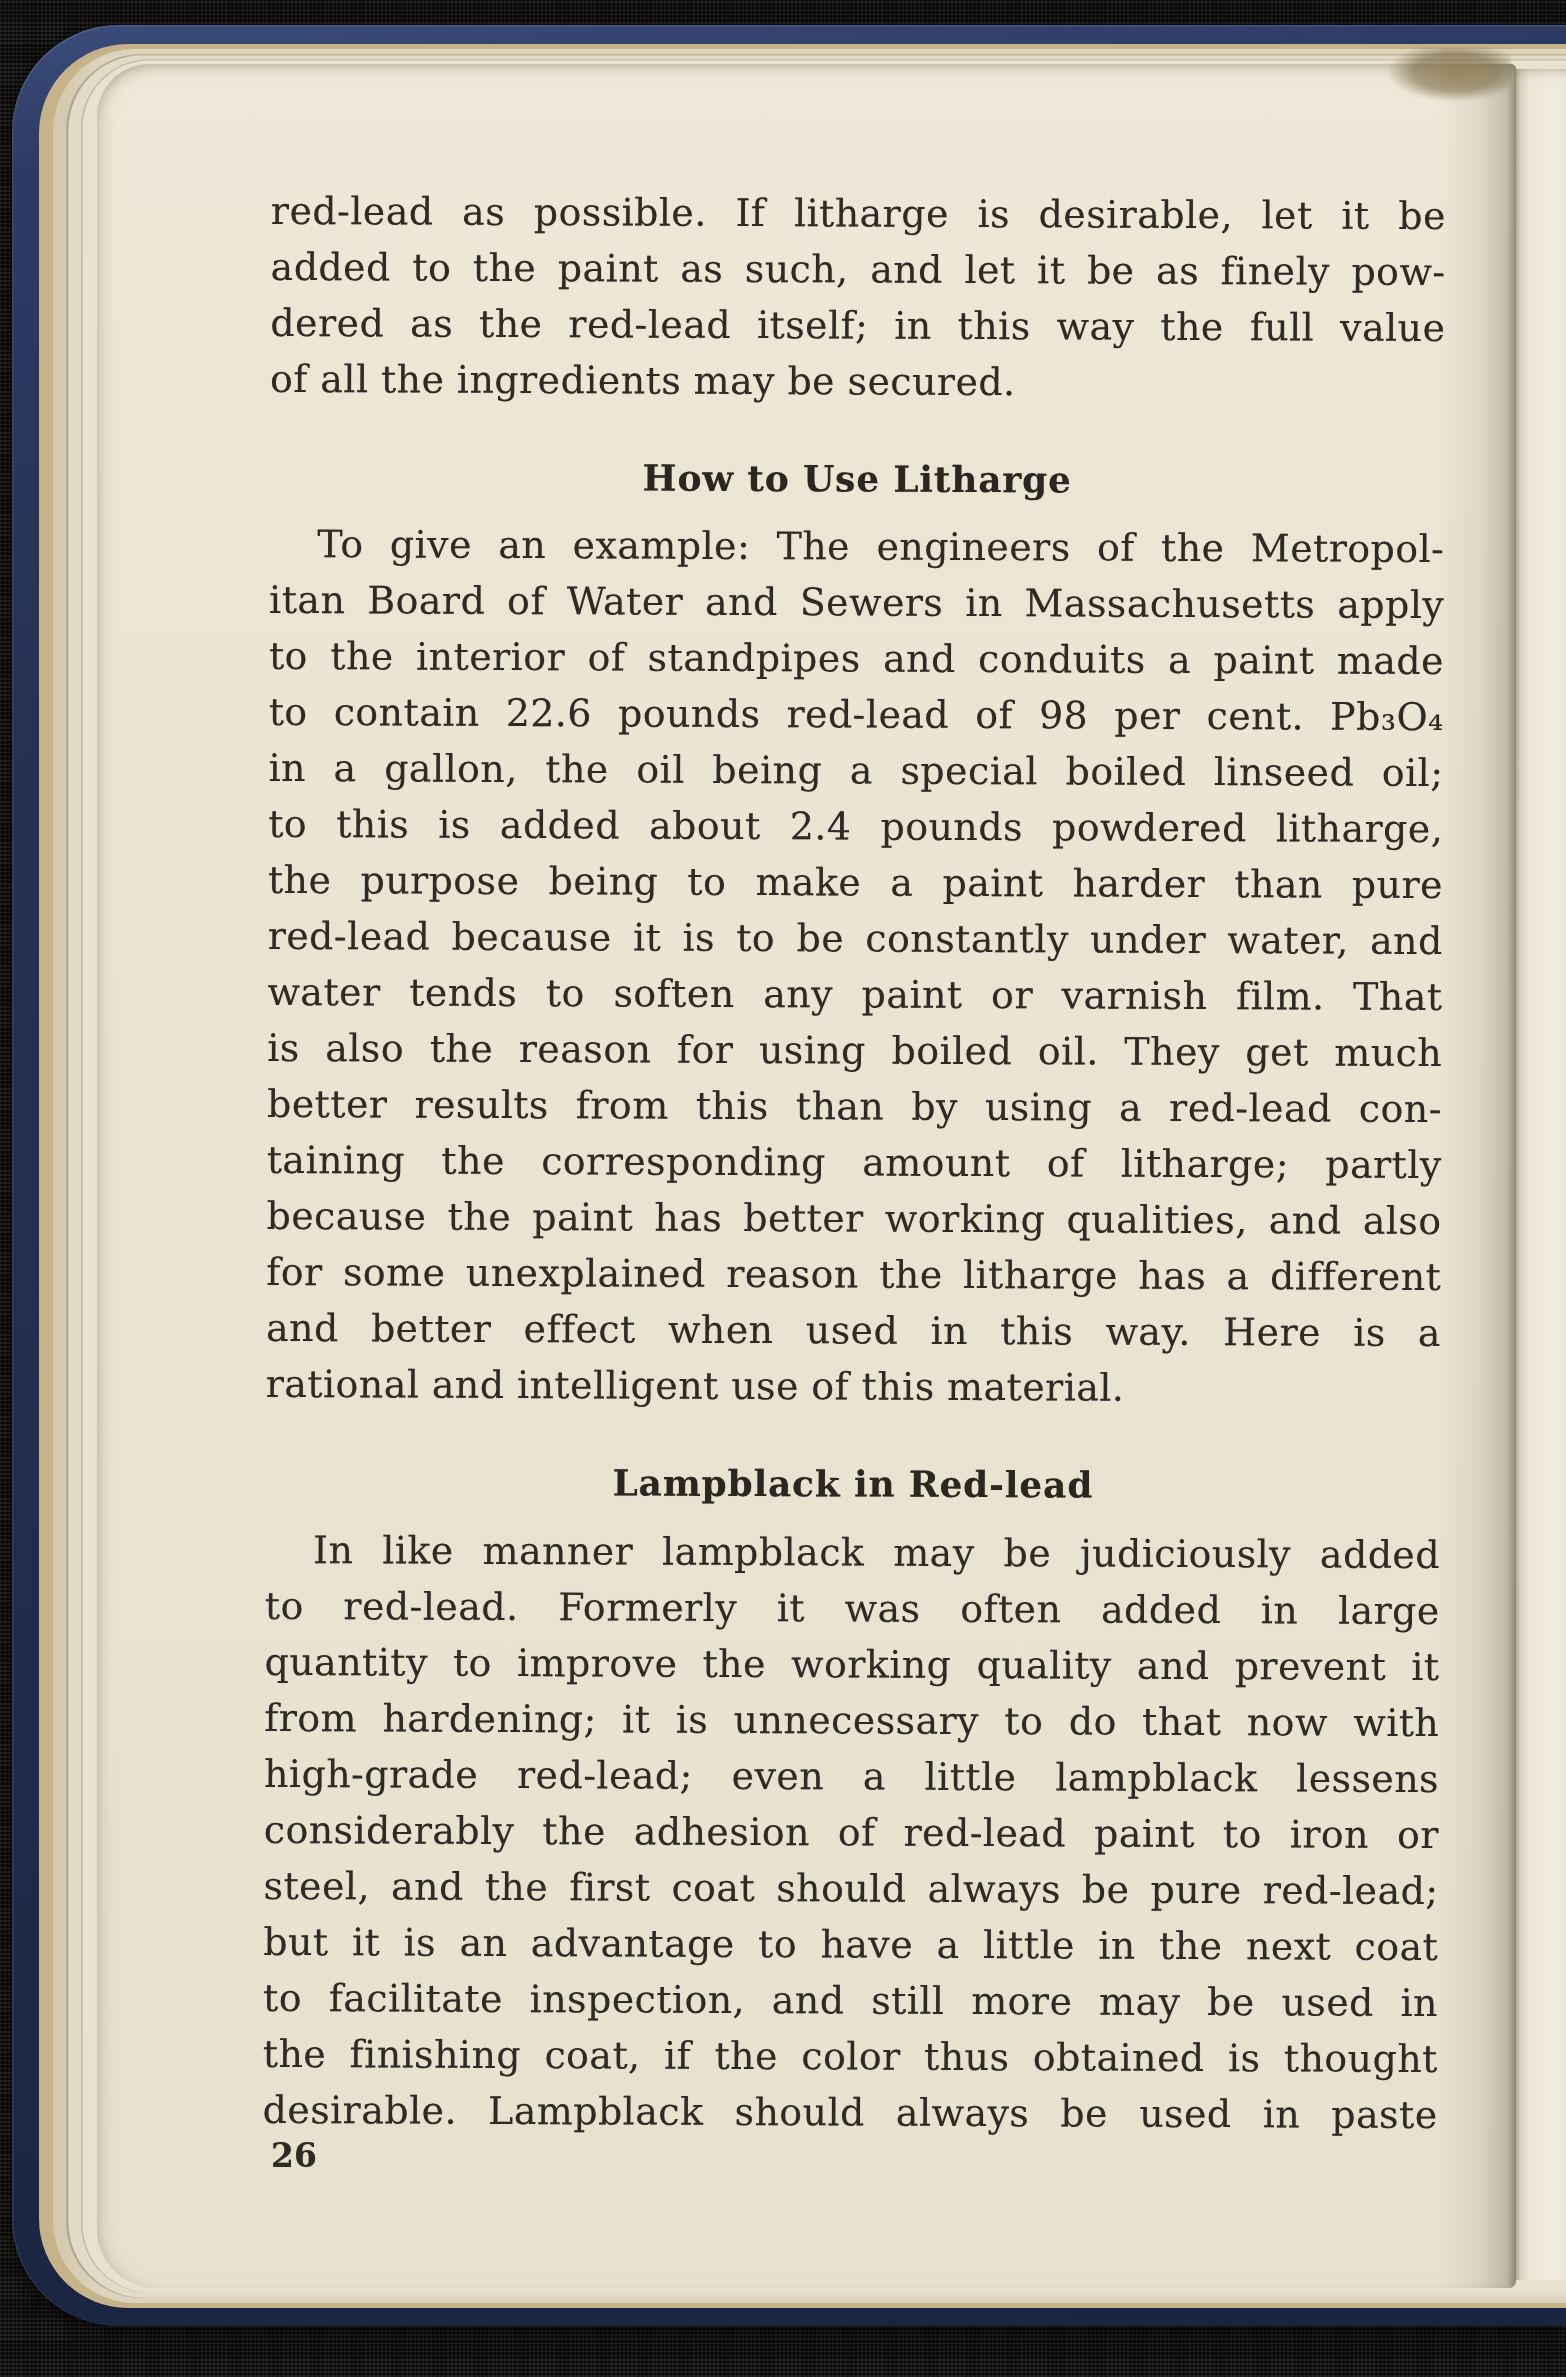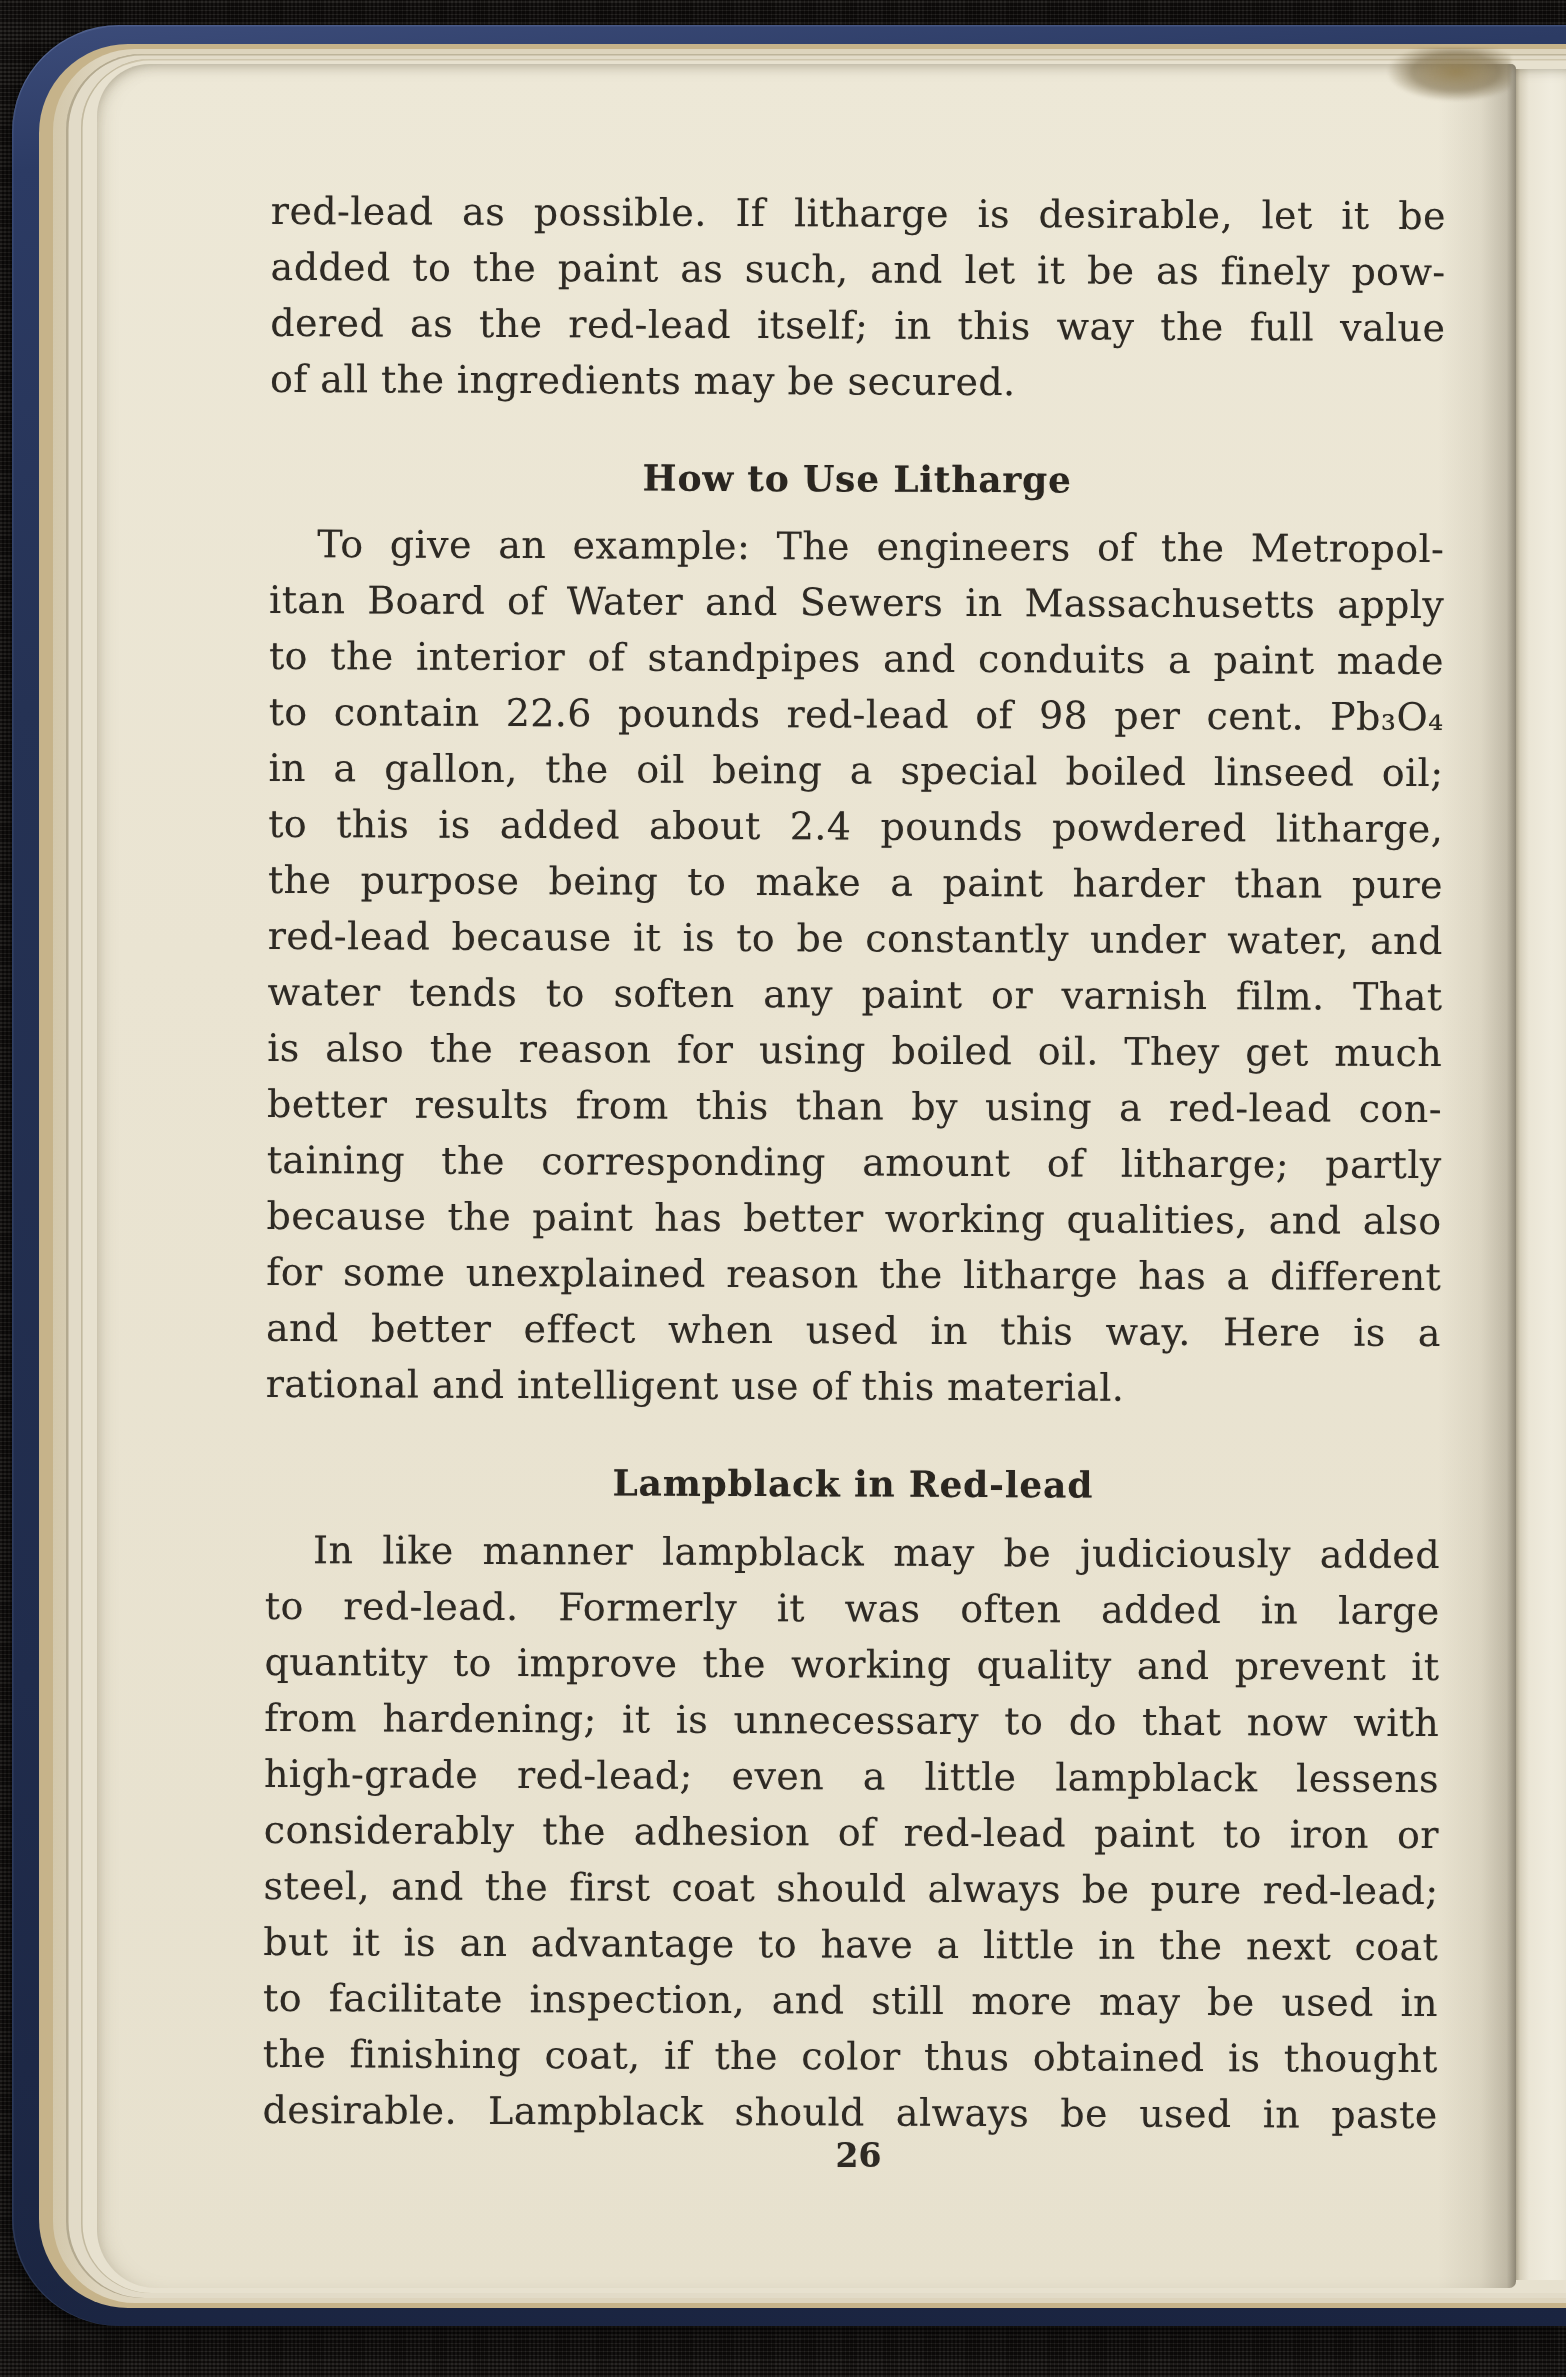--- a/index.html
+++ b/index.html
@@ -57,21 +57,21 @@
   }
   .line.indent{text-indent:48px;}
   .line.flush{text-align-last:left;}
   .heading{
     font-size:36px;line-height:48px;font-weight:bold;
     text-align:center;margin:45px 0 16.4px;color:#2a2620;
     letter-spacing:0.8px;
   }
   .folio{
     position:absolute;left:174px;width:1175px;top:2072px;
-    text-align:center;font-size:33px;font-weight:bold;color:#2e2a24;
+    font-size:33px;font-weight:bold;color:#2e2a24;
     text-shadow:0 0 0.8px rgba(46,42,36,0.35);
   }
 </style>
 </head>
 <body>
 
 <div class="cover"></div>
 <div class="stack s1"></div>
 <div class="stack s2"></div>
 <div class="stack s3"></div>

